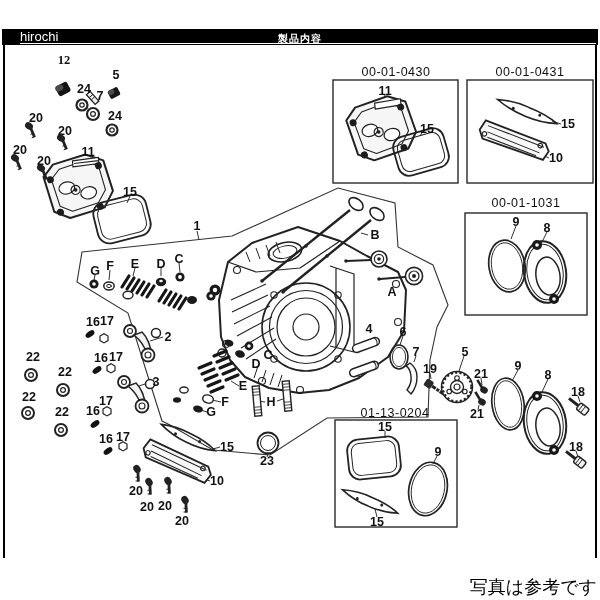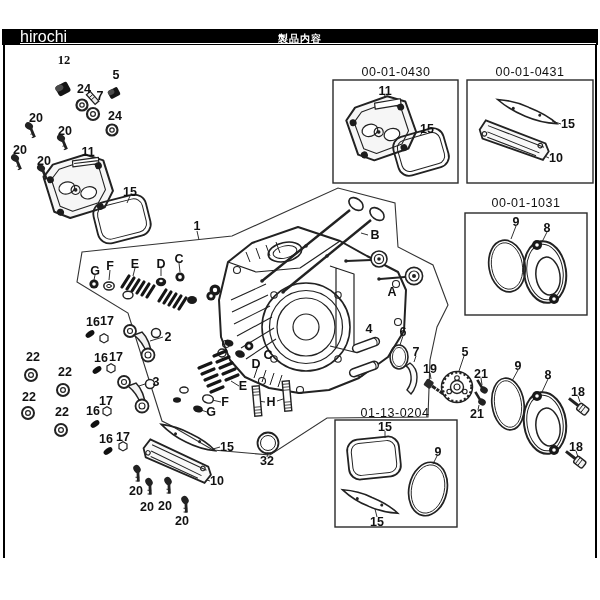--- a/index.html
+++ b/index.html
@@ -3,21 +3,21 @@
 <meta charset="utf-8">
 <style>
   html,body{margin:0;padding:0;}
   body{
     width:600px;height:600px;position:relative;overflow:hidden;
     background:#fff;font-family:"Liberation Sans",sans-serif;
   }
   .stage{position:absolute;inset:0;}
   .header-bar{position:absolute;left:2px;top:29px;width:596px;height:16px;background:#000;}
   .header-brand{
-    position:absolute;left:20px;top:30px;color:#fff;font-size:16px;line-height:14px;
+    position:absolute;left:20px;top:30px;color:#fff;font-size:13px;line-height:14px;
   }
   .header-title{
     position:absolute;left:0;right:0;top:32px;text-align:center;color:#fff;
     font-size:10px;font-weight:bold;letter-spacing:1px;
   }
   .header-underline{position:absolute;left:20px;top:42.5px;width:576px;height:1px;background:#fff;}
   .frame-left{position:absolute;left:3px;top:45px;width:2px;height:513px;background:#000;}
   .frame-right{position:absolute;left:595px;top:45px;width:2px;height:513px;background:#000;}
   .footer-note{
     position:absolute;right:3px;top:575px;color:#000;font-size:18px;white-space:nowrap;
@@ -483,25 +483,26 @@
       <div class="callout" style="left: 243px; top: 386px;">E</div>
       <div class="callout" style="left: 225px; top: 402px;">F</div>
       <div class="callout" style="left: 211px; top: 412px;">G</div>
       <div class="callout" style="left: 271px; top: 402px;">H</div>
       <div class="callout" style="left: 227px; top: 447px;">15</div>
       <div class="callout" style="left: 217px; top: 481px;">10</div>
       <div class="callout" style="left: 136px; top: 491px;">20</div>
       <div class="callout" style="left: 147px; top: 507px;">20</div>
       <div class="callout" style="left: 165px; top: 506px;">20</div>
       <div class="callout" style="left: 182px; top: 521px;">20</div>
-      <div class="callout" style="left: 267px; top: 461px;">32</div>
+      <div class="callout" style="left: 267px; top: 461px;">23</div>
       <div class="callout" style="left: 385px; top: 91px;">11</div>
       <div class="callout" style="left: 427px; top: 129px;">15</div>
       <div class="callout" style="left: 568px; top: 124px;">15</div>
       <div class="callout" style="left: 556px; top: 158px;">10</div>
       <div class="callout" style="left: 516px; top: 222px;">9</div>
       <div class="callout" style="left: 547px; top: 228px;">8</div>
       <div class="callout" style="left: 385px; top: 427px;">15</div>
       <div class="callout" style="left: 438px; top: 452px;">9</div>
       <div class="callout" style="left: 377px; top: 522px;">15</div>
     </div>
 
+  <div class="footer-note">写真は参考です</div>
 </div>
 
 </body></html>

